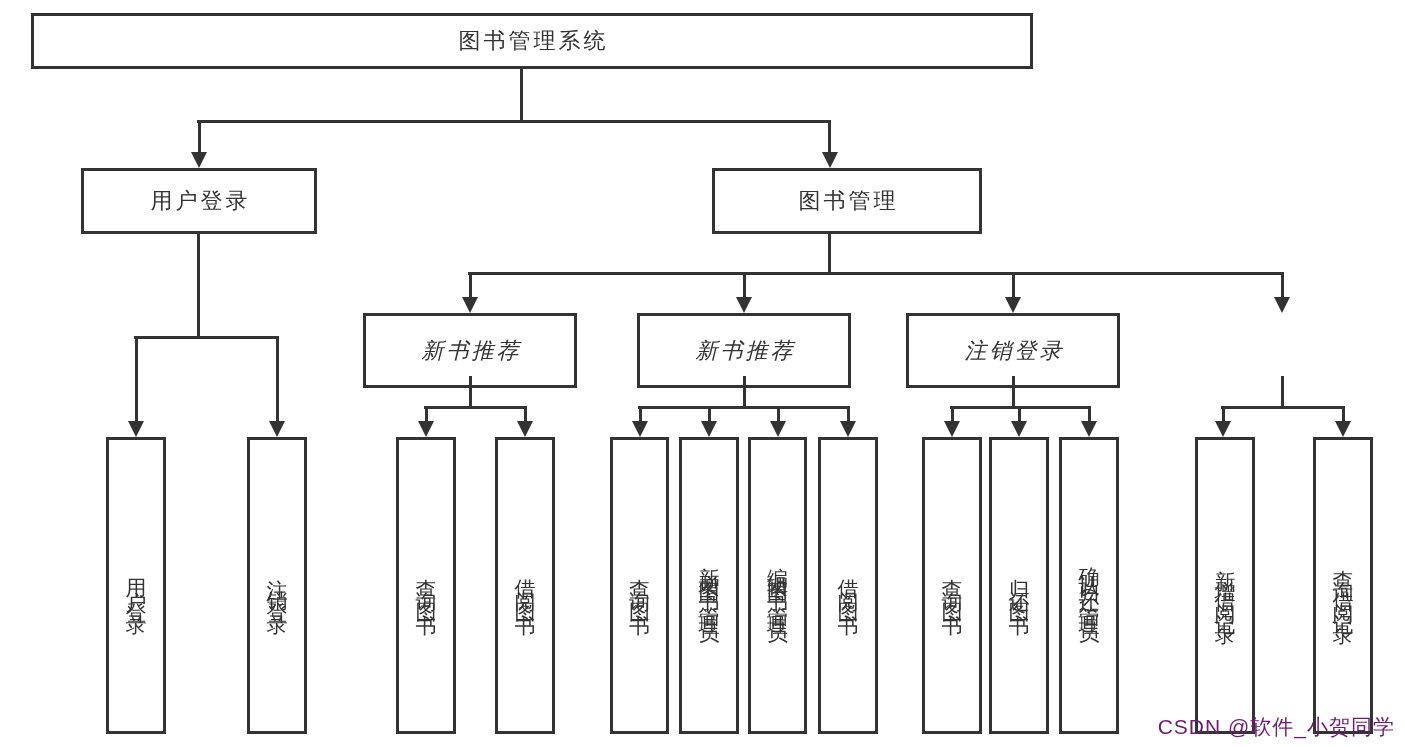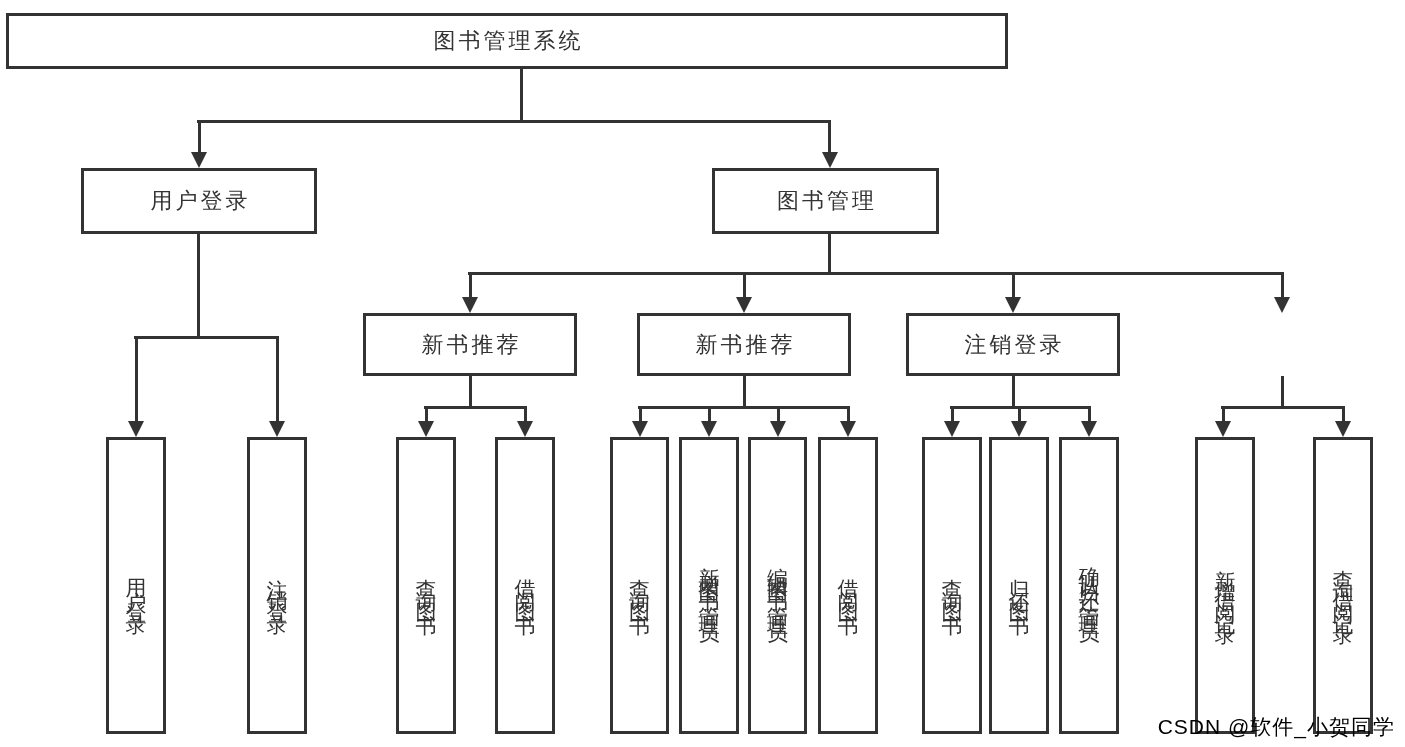--- a/index.html
+++ b/index.html
@@ -8,23 +8,23 @@
     background:#ffffff; overflow:hidden;
     font-family:"Liberation Sans", sans-serif;
     color:#333333;
   }
   .box {
     position:absolute; box-sizing:border-box;
     border:3px solid #333333; background:#ffffff;
     display:flex; align-items:center; justify-content:center;
   }
   .hbox { font-size:22px; letter-spacing:3px; text-indent:3px; white-space:nowrap; }
-  .root  { left:6px;  top:13px;  width:1002px; height:56px; }
+  .root  { left:31px;  top:13px;  width:1002px; height:56px; }
   .lvl2  { top:168px; height:66px; }
-  .lvl3  { top:313px; height:63px; }
+  .lvl3  { top:313px; height:75px;font-style:italic; }
   .leaf  { top:437px; height:297px; }
   .vtext {
     writing-mode:vertical-rl; text-orientation:mixed;
     font-size:21px; line-height:1.15; white-space:nowrap;
   }
   .sp-4 { letter-spacing:12px; }
   .sp-6 { letter-spacing:11px; }
   .sp-9 { letter-spacing:8px; }
   .hline { position:absolute; height:3px; background:#333333; }
   .vline { position:absolute; width:3px;  background:#333333; }
@@ -34,37 +34,37 @@
     width:3px; background:#333333;
   }
   .arrow::after {
     content:""; position:absolute; left:-6.5px; bottom:0;
     width:0; height:0;
     border-left:8px solid transparent; border-right:8px solid transparent;
     border-top:16px solid #333333;
   }
   .watermark {
     position:absolute; right:10px; bottom:6px;
-    font-size:21px; color:#000000; letter-spacing:1px;
+    font-size:21px; color:#701a75; letter-spacing:1px;
     white-space:nowrap; z-index:5;
   }
 </style>
 </head>
 <body>
 
 <div class="stage">
 
   <div class="box root hbox">
     <span>图书管理系统</span>
   </div>
 
   <div class="box lvl2 hbox" style="left:81px;width:236px;">
     <span>用户登录</span>
   </div>
-  <div class="box lvl2 hbox" style="left:712px;width:227px;">
+  <div class="box lvl2 hbox" style="left:712px;width:270px;">
     <span>图书管理</span>
   </div>
 
   <div class="box lvl3 hbox" style="left:363px;width:214px;">
     <span>新书推荐</span>
   </div>
   <div class="box lvl3 hbox" style="left:637px;width:214px;">
     <span>新书推荐</span>
   </div>
   <div class="box lvl3 hbox" style="left:906px;width:214px;">

